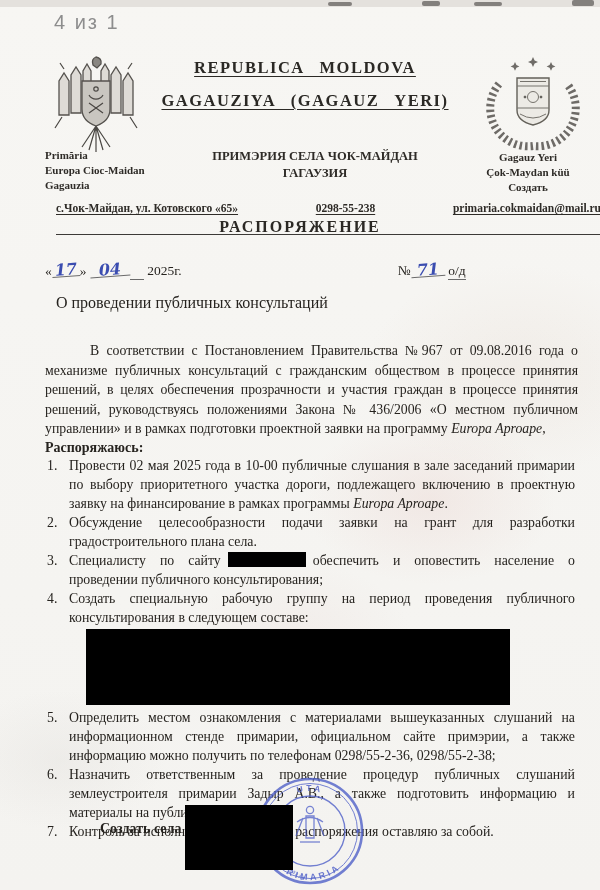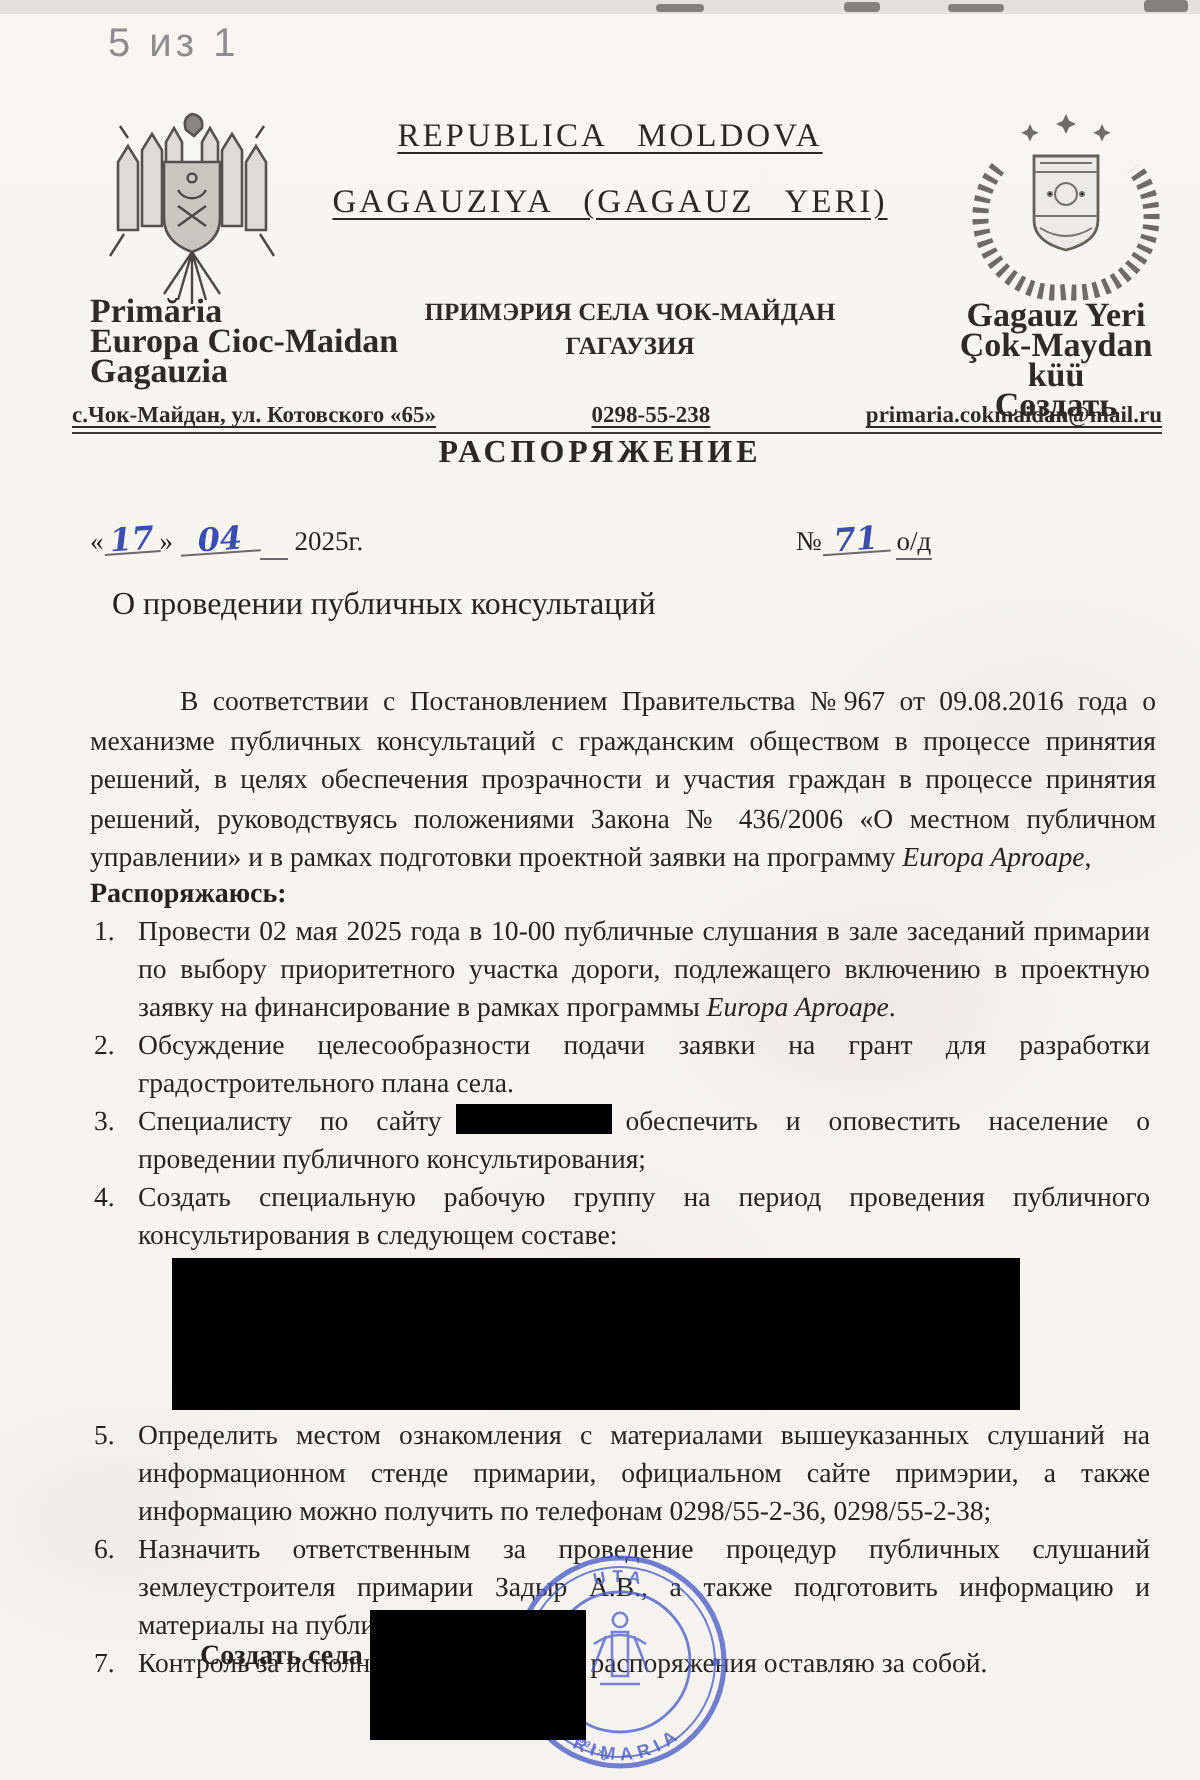--- a/index.html
+++ b/index.html
@@ -17,32 +17,32 @@
   .top-strip{position:absolute;left:0;top:0;width:600px;height:7px;background:rgba(203,200,196,.45);}
   .smudge{position:absolute;background:#4e4c4a;border-radius:2px;opacity:.65;}
   .page-indicator{
     position:absolute;left:54px;top:11px;
     font-family:"Liberation Sans","DejaVu Sans",sans-serif;
     font-size:20px;color:#8d8d8d;letter-spacing:2px;
   }
   .emblem{position:absolute;}
   .header-titles{position:absolute;left:140px;top:58px;width:330px;text-align:center;}
   .header-line{
-    font-weight:normal;font-size:16.5px;letter-spacing:1.5px;word-spacing:10px;
+    font-weight:bold;font-size:16.5px;letter-spacing:1.5px;word-spacing:10px;
     text-decoration:underline;text-underline-offset:3px;margin-bottom:13px;color:#2b2925;
   }
-  .org{position:absolute;font-weight:bold;font-size:17px;line-height:15px;color:#2e2b27;}
+  .org{position:absolute;font-weight:bold;font-size:11px;line-height:15px;color:#2e2b27;}
   .org-left{left:45px;top:148px;text-align:left;}
   .org-center{left:170px;top:148px;width:290px;text-align:center;font-size:12.5px;line-height:17px;}
   .org-right{left:468px;top:150px;width:120px;text-align:center;}
   .address-row{
-    position:absolute;left:36px;top:202px;width:545px;
+    position:absolute;left:56px;top:202px;width:545px;
     display:flex;justify-content:space-between;align-items:baseline;
     font-weight:bold;font-size:11.5px;color:#2e2b27;
-    border-bottom:1.6px solid #3c3a37;padding-bottom:2px;
+    border-bottom:1.6px solid #3c3a37;padding-bottom:20px;
   }
   .address-row span{text-decoration:underline;text-underline-offset:2px;}
   .doc-title{position:absolute;left:0;top:218px;width:600px;text-align:center;
     font-weight:bold;font-size:16px;letter-spacing:2px;color:#2b2824;}
   .meta-date{position:absolute;left:45px;top:263px;font-size:13.5px;}
   .meta-num{position:absolute;left:398px;top:263px;font-size:13.5px;}
   .uline{display:inline-block;border-bottom:1.2px solid #6b6b6b;text-align:center;}
   .w28{min-width:28px;} .w40{min-width:40px;} .w30{min-width:34px;} .w14{min-width:14px;}
   .hand{
     color:#3b4db0;font-style:italic;font-weight:bold;font-size:16px;
@@ -68,21 +68,21 @@
 <body>
 
 <div class="page">
 
   <div class="top-strip"></div>
   <div class="smudge" style="left:328px;top:2px;width:24px;height:4px;"></div>
   <div class="smudge" style="left:422px;top:1px;width:18px;height:5px;"></div>
   <div class="smudge" style="left:474px;top:2px;width:28px;height:4px;"></div>
   <div class="smudge" style="left:572px;top:0px;width:22px;height:6px;"></div>
 
-  <div class="page-indicator">5 из 1</div>
+  <div class="page-indicator">4 из 1</div>
 
   <svg class="emblem" style="left:52px;top:55px;" width="88" height="100" viewBox="0 0 88 100">
     <g stroke="#55524e" stroke-width="1.3" fill="#dedbd6">
       <path d="M44 2 q6 1 5 7 l-4 4 -4 -3 q-2 -6 3 -8 Z" fill="#8a8782"></path>
       <path d="M7 60 V26 l5 -8 5 8 V60 Z"></path>
       <path d="M19 58 V20 l5 -8 5 8 V58 Z"></path>
       <path d="M31 56 V16 l4 -7 4 7 V56 Z"></path>
       <path d="M81 60 V26 l-5 -8 -5 8 V60 Z"></path>
       <path d="M69 58 V20 l-5 -8 -5 8 V58 Z"></path>
       <path d="M57 56 V16 l-4 -7 -4 7 V56 Z"></path>

